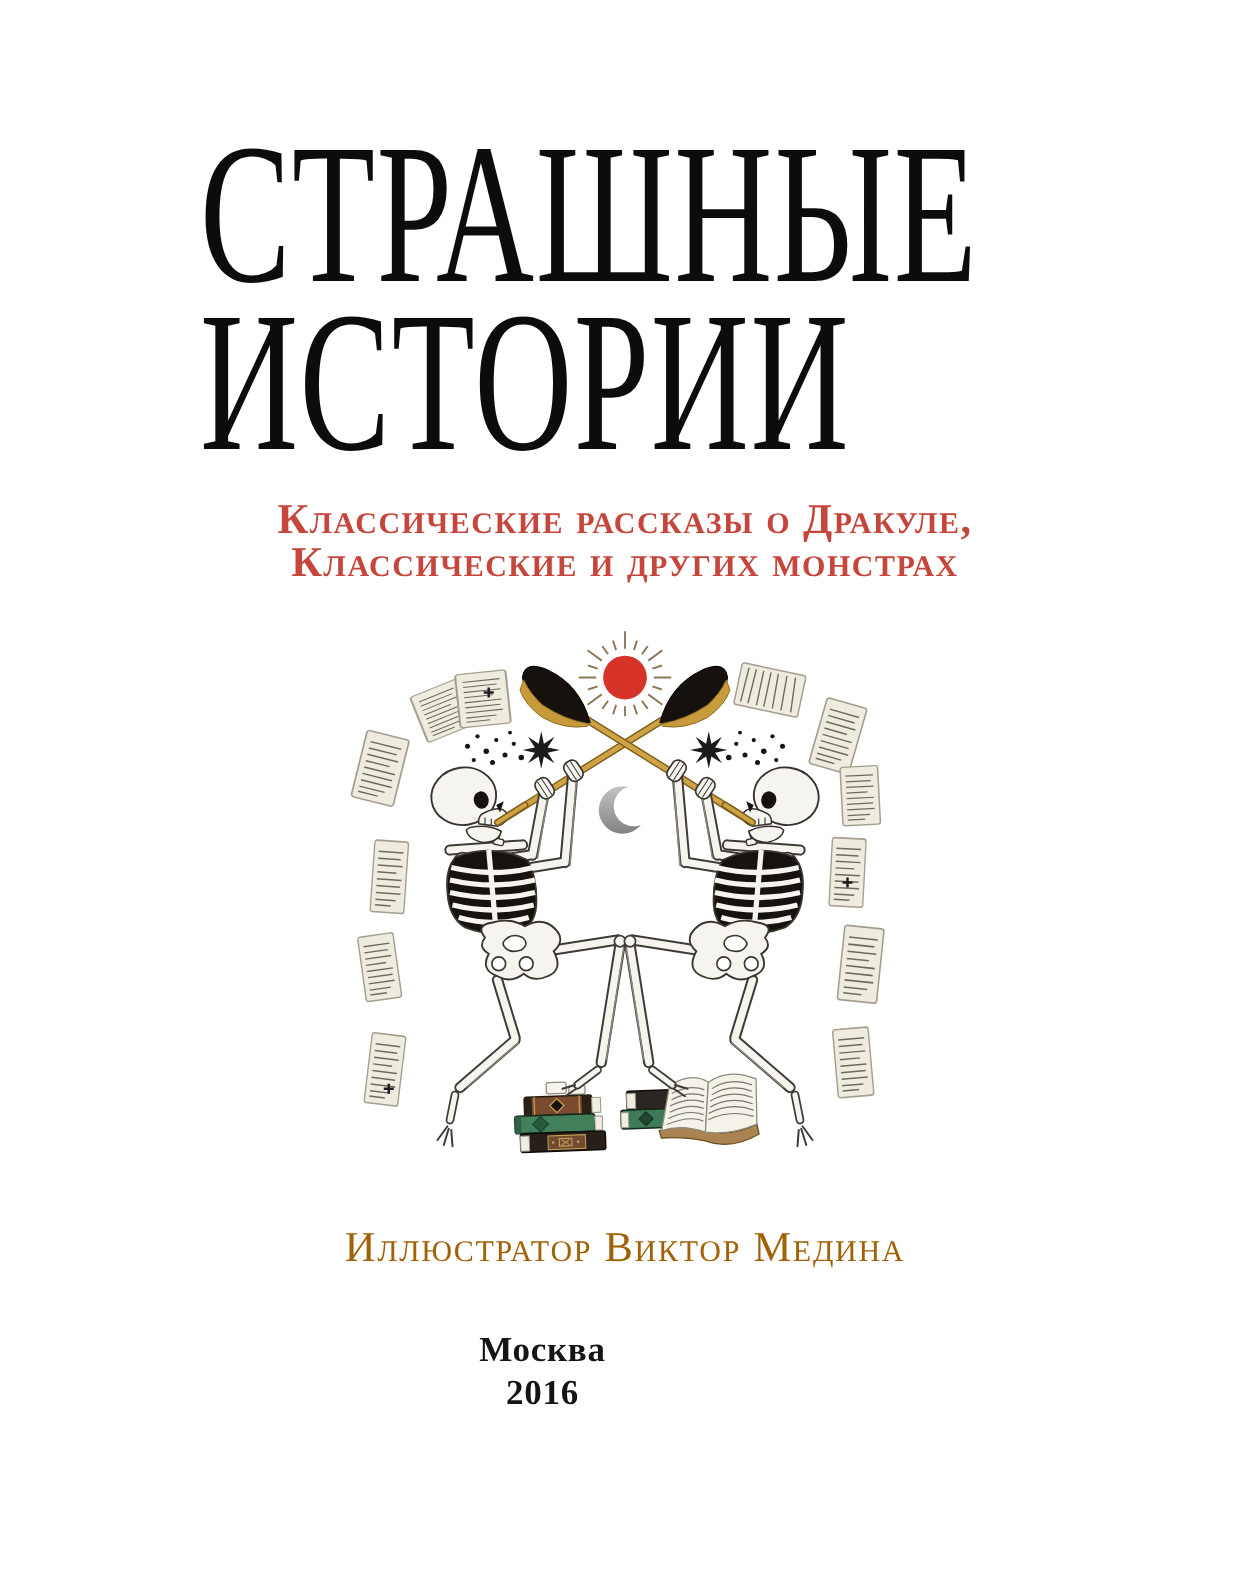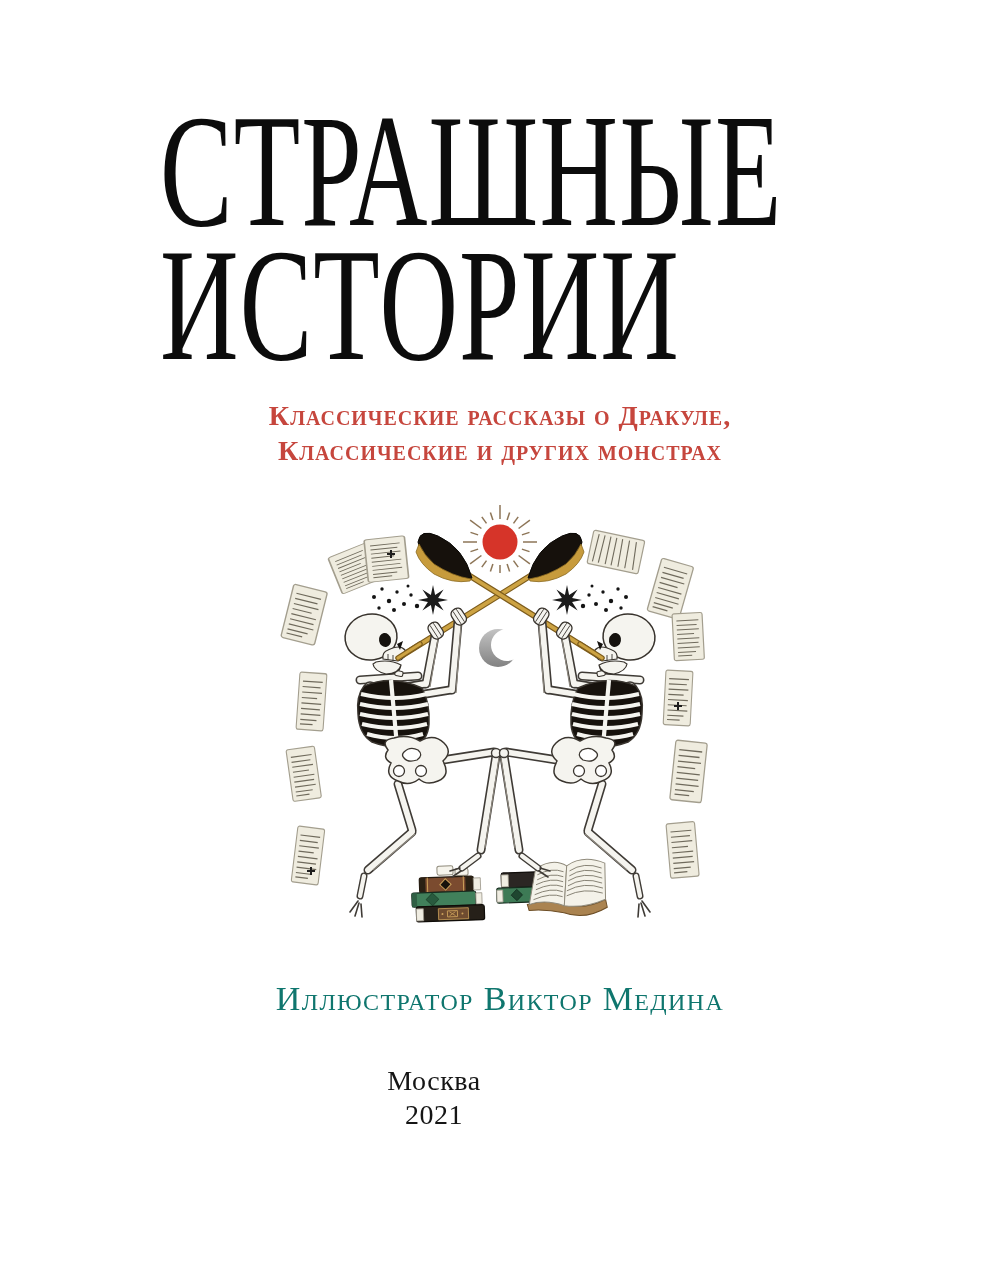--- a/index.html
+++ b/index.html
@@ -18,36 +18,36 @@
   .title-line{
     display:block;
     font-size:160px;font-weight:400;color:#0c0c0c;
     transform:scaleX(0.68);transform-origin:50% 50%;
     letter-spacing:0.01em;white-space:nowrap;
   }
   .subtitle-block{
     position:absolute;top:398px;left:0;width:1000px;
     text-align:center;color:#c6463d;
     font-variant-caps:small-caps;
-    font-size:28px;line-height:35px;letter-spacing:0.035em;
+    font-size:34px;line-height:35px;letter-spacing:0.035em;
     font-weight:600;
   }
   .illustration{
     position:absolute;top:500px;left:270px;width:460px;height:460px;
   }
   .illustrator-line{
     position:absolute;top:980px;left:0;width:1000px;
-    text-align:center;color:#0f766e;
+    text-align:center;color:#a16207;
     font-variant-caps:small-caps;
     font-size:34px;letter-spacing:0.04em;font-weight:500;
   }
   .imprint-block{
     position:absolute;top:1064px;left:0;width:868px;
     text-align:center;color:#151515;
-    font-size:28px;line-height:34px;letter-spacing:0.02em;
+    font-size:28px;line-height:34px;letter-spacing:0.02em;font-weight:bold;
   }
 </style>
 </head>
 <body>
 
 <div class="page">
 
   <div class="title-block">
     <span class="title-line">СТРАШНЫЕ</span>
     <span class="title-line">ИСТОРИИ</span>
@@ -329,16 +329,16 @@
         <line x1="332" y1="158" x2="310" y2="144" stroke="#7d5c1c" stroke-width="5.5" stroke-linecap="round"></line>
         <line x1="332" y1="158" x2="310" y2="144" stroke="#cda343" stroke-width="3.2" stroke-linecap="round"></line>
       </g>
     </svg>
   </div>
 
   <div class="illustrator-line">Иллюстратор Виктор Медина</div>
 
   <div class="imprint-block">
     <div>Москва</div>
-    <div>2021</div>
+    <div>2016</div>
   </div>
 
 </div>
 
 </body></html>

